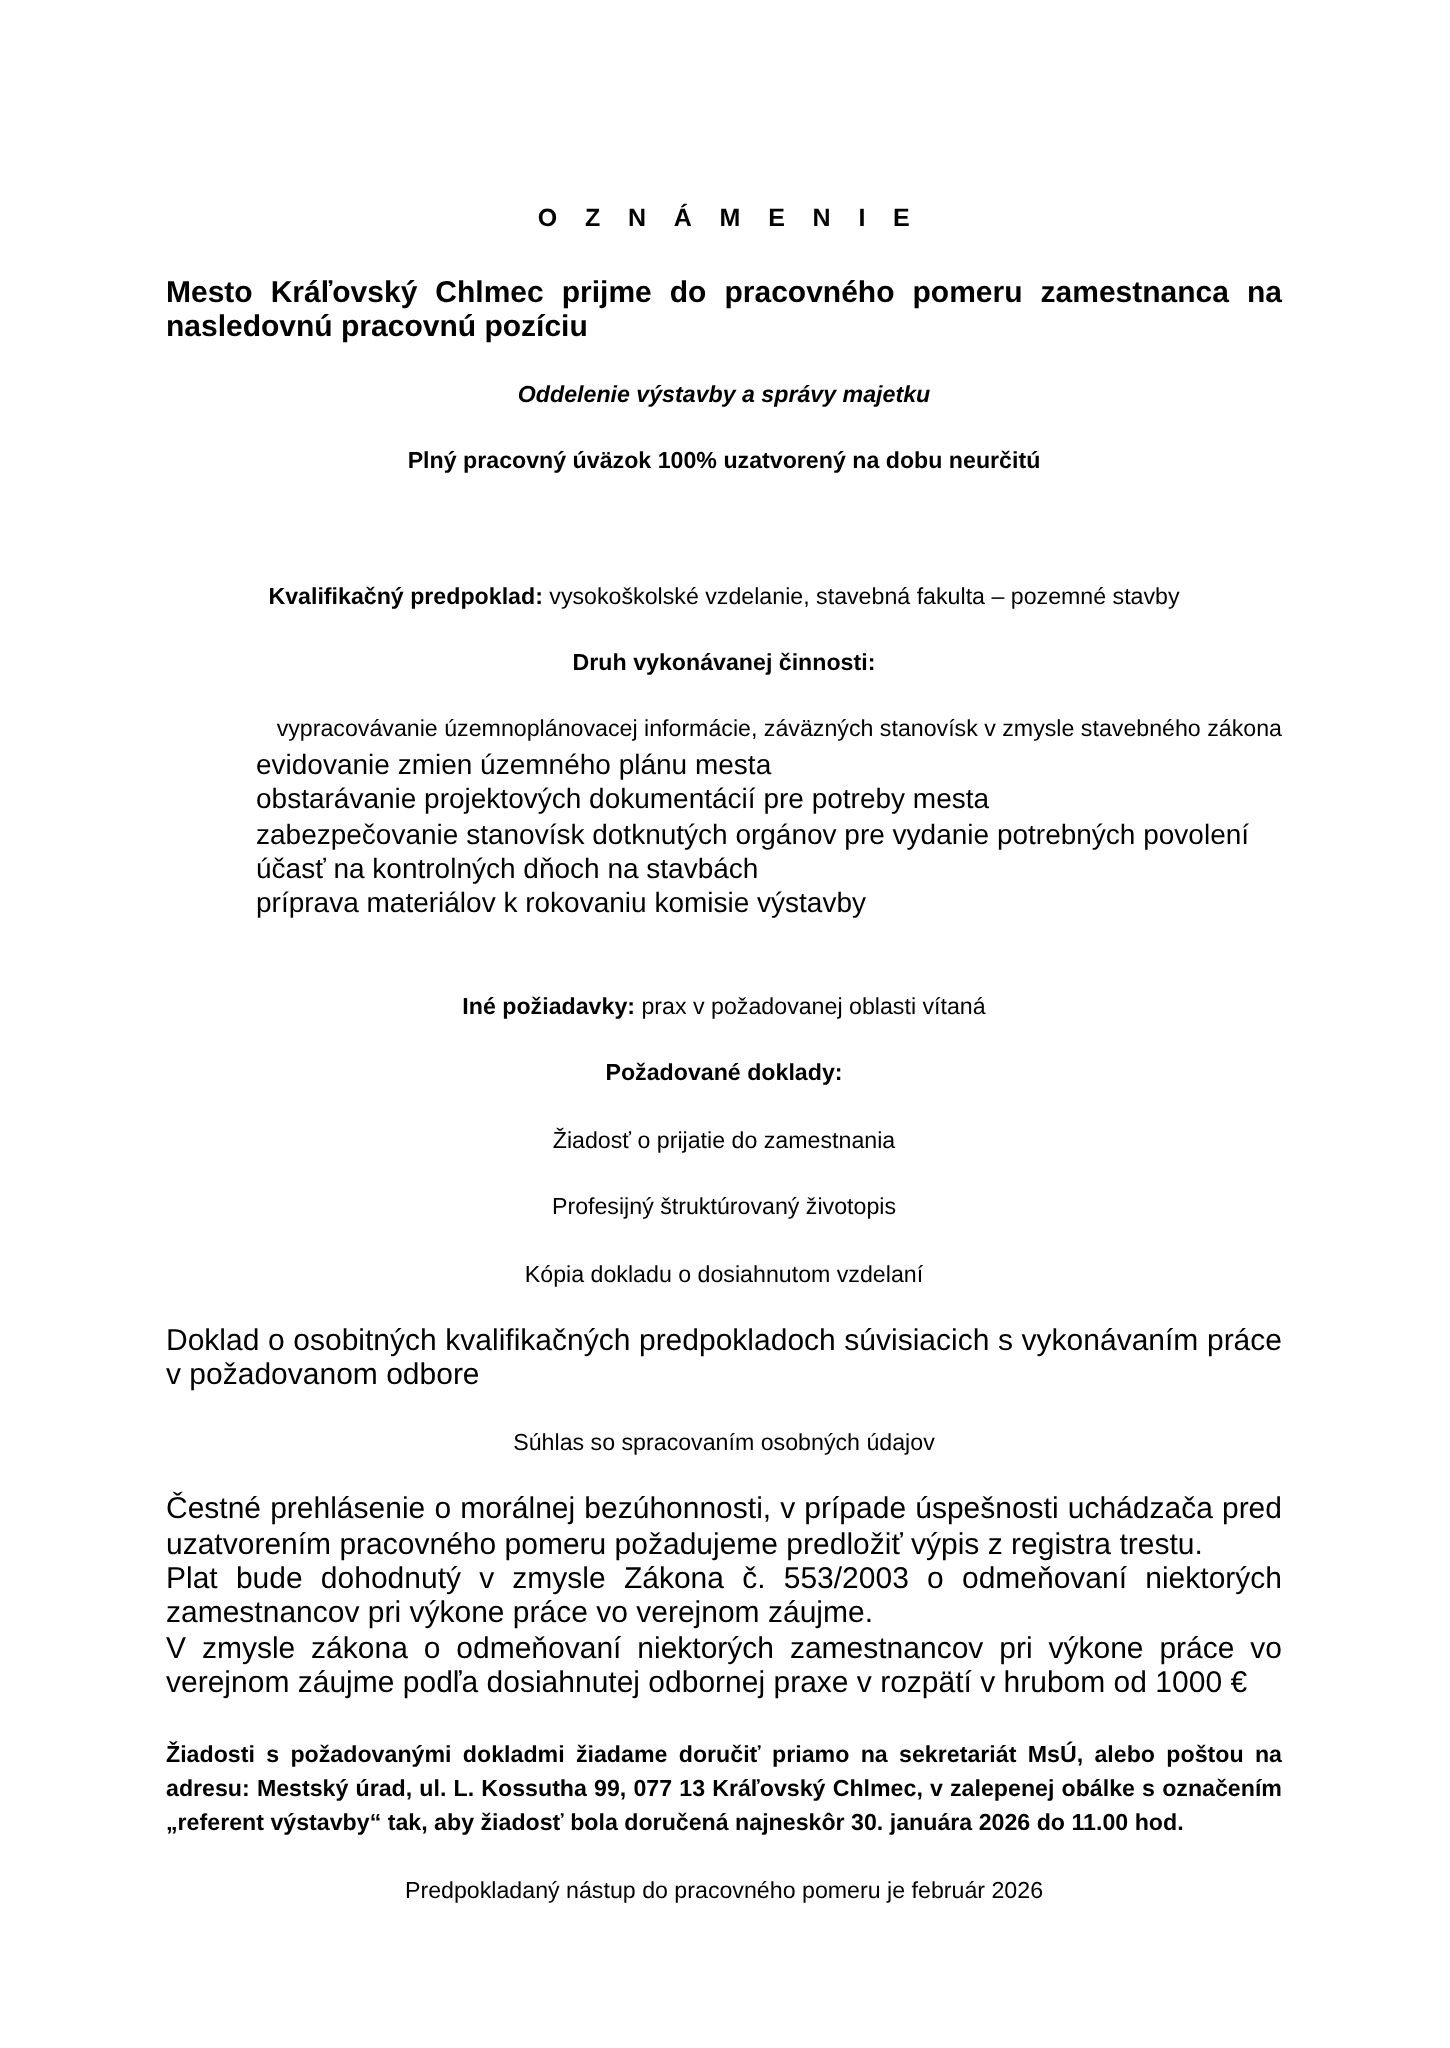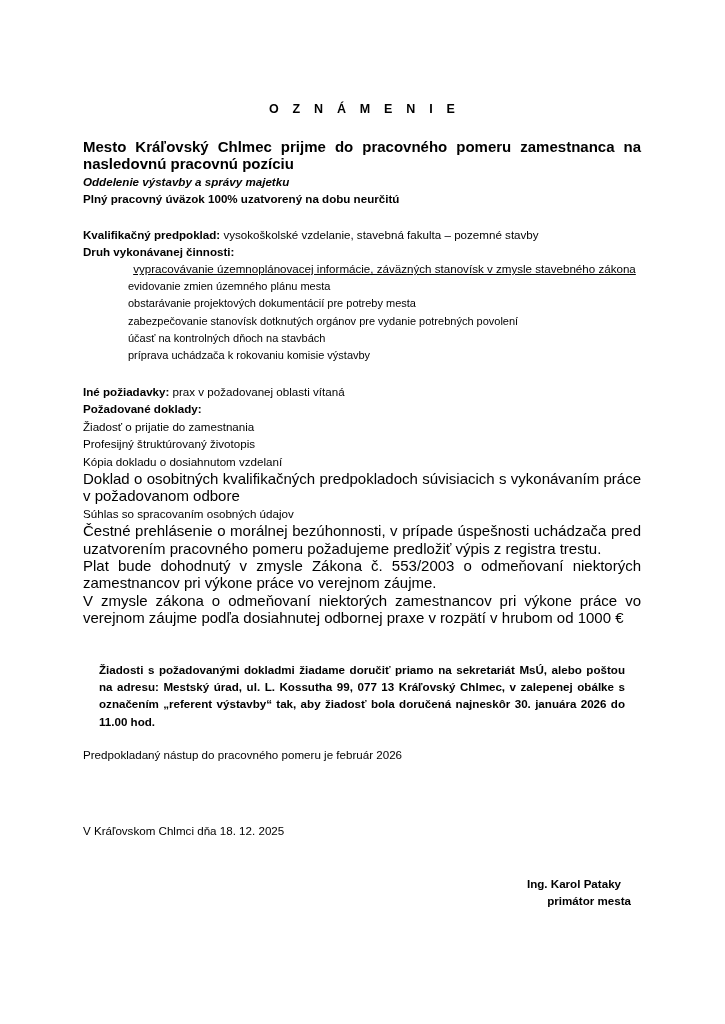--- a/index.html
+++ b/index.html
@@ -38,52 +38,51 @@
     margin: 0 0 0 0;
     padding-left: 5px;
     line-height: 18px;
   }
   .spacer-md { height: 18px; }
   .spacer-lg { height: 20px; }
   .spacer-xl { height: 36px; }
   .spacer-xxl { height: 58px; }
 
   p.line {
-    margin: 0;
+    margin: 16px;
     font-size: 11.6px;
     line-height: 17.4px;
-    text-align: left;
+    text-align: center;
   }
   p.just {
     margin: 0;
     font-size: 15px;
     line-height: 17.4px;
     text-align: justify;
     text-justify: inter-word;
   }
   .bold { font-weight: bold; }
   .ital { font-style: italic; font-weight: bold; }
   .lead { font-weight: bold; }
   .indent {
     margin: 0;
     padding-left: 45px;
-    font-size: 11px;
+    font-size: 14px;
     line-height: 17.4px;
     text-align: left;
   }
   .indent-wrap {
     margin: 0;
     padding-left: 45px;
     font-size: 11.6px;
     line-height: 17.4px;
-    text-align: center;
-    text-decoration: underline;
+    text-align: right;
   }
   .block-bold {
-    margin: 16px;
+    margin: 0;
     font-size: 11.6px;
     line-height: 17.4px;
     font-weight: bold;
     text-align: justify;
     text-justify: inter-word;
   }
   .sign-wrap {
     margin: 0;
     padding-left: 424px;
     font-size: 11.6px;
@@ -110,21 +109,21 @@
     <div class="spacer-md"></div>
 
     <p class="line"><span class="lead">Kvalifikačný predpoklad:</span><span> vysokoškolské vzdelanie,  stavebná fakulta – pozemné stavby</span></p>
     <p class="line bold">Druh vykonávanej činnosti:</p>
 
     <p class="indent-wrap">vypracovávanie územnoplánovacej informácie, záväzných stanovísk v zmysle stavebného zákona</p>
     <p class="indent">evidovanie zmien územného plánu mesta</p>
     <p class="indent">obstarávanie projektových dokumentácií pre potreby mesta</p>
     <p class="indent">zabezpečovanie stanovísk dotknutých orgánov pre vydanie potrebných povolení</p>
     <p class="indent">účasť na kontrolných dňoch na stavbách</p>
-    <p class="indent">príprava uchádzača k rokovaniu komisie výstavby</p>
+    <p class="indent">príprava materiálov k rokovaniu komisie výstavby</p>
 
     <div class="spacer-md"></div>
 
     <p class="line"><span class="lead">Iné požiadavky:</span><span> prax v požadovanej oblasti vítaná</span></p>
     <p class="line bold">Požadované doklady:</p>
 
     <p class="line">Žiadosť o prijatie do zamestnania</p>
     <p class="line">Profesijný štruktúrovaný  životopis</p>
     <p class="line">Kópia dokladu o dosiahnutom vzdelaní</p>
     <p class="just">Doklad o osobitných kvalifikačných predpokladoch súvisiacich s vykonávaním práce v požadovanom odbore</p>

